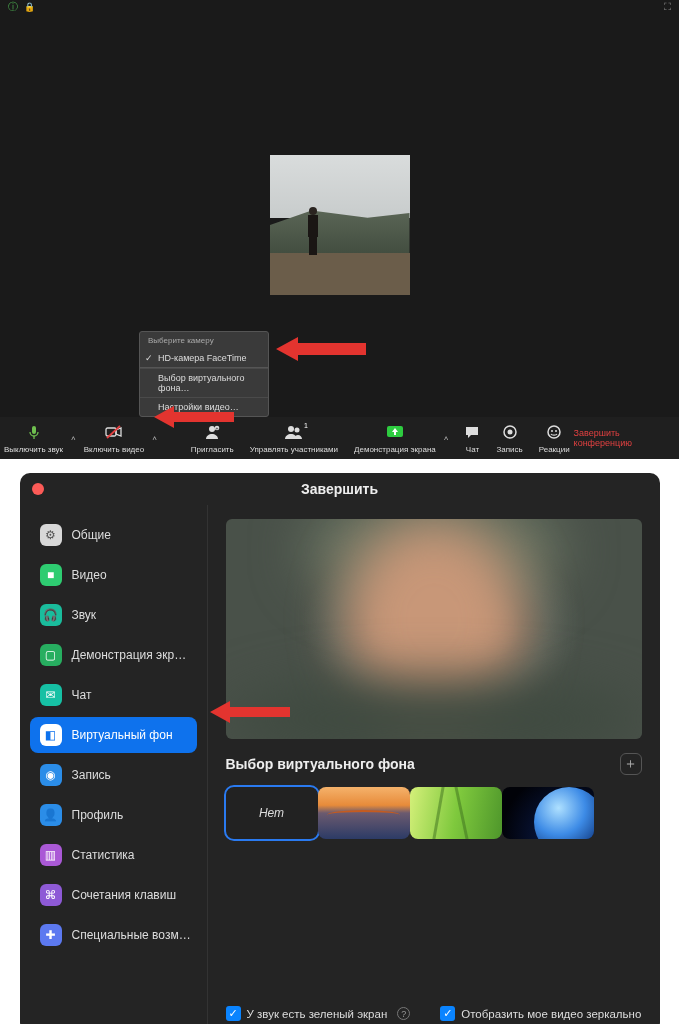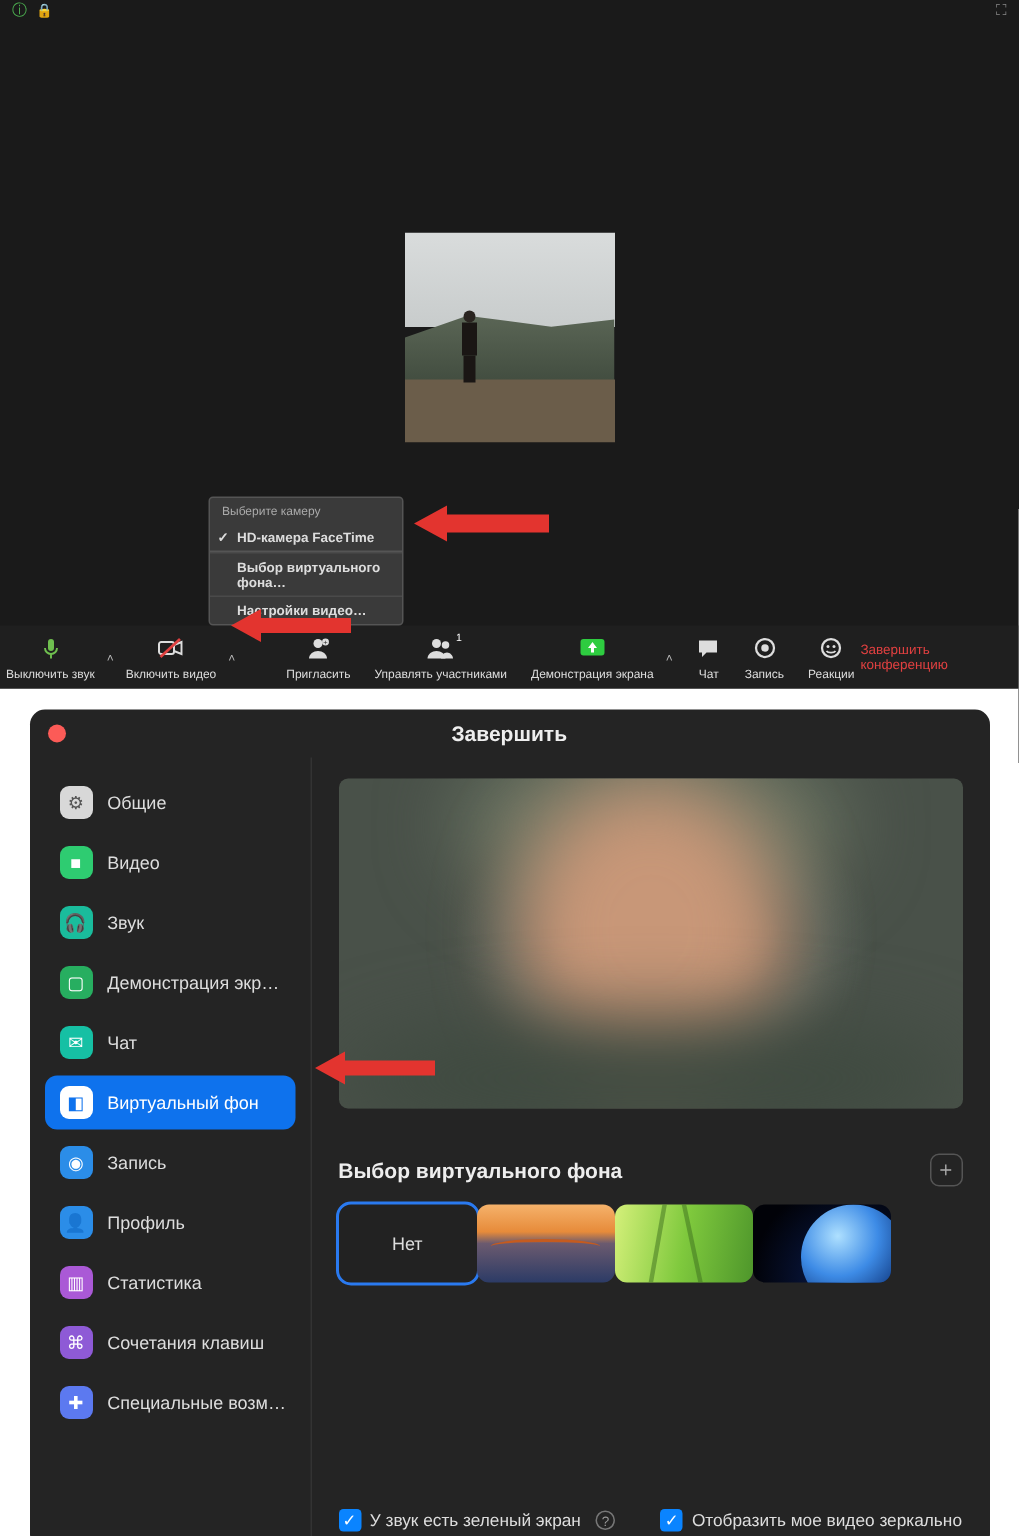--- a/index.html
+++ b/index.html
@@ -25,21 +25,21 @@
   .tile-mtn { position: absolute; top: 40%; left: 0; right: 0; height: 35%; background: linear-gradient(#5a6555,#3f4a3d); clip-path: polygon(0 30%,30% 0,70% 15%,100% 5%,100% 100%,0 100%); }
   .tile-rock { position: absolute; bottom: 0; left: 0; right: 0; height: 30%; background: #6b5d4a; }
   .tile-person { position: absolute; bottom: 28%; left: 25%; width: 16px; height: 48px; }
   .tile-person .head { width: 8px; height: 8px; background: #2a2420; border-radius: 50%; margin: 0 auto; }
   .tile-person .body { width: 10px; height: 22px; background: #1a1614; margin: 0 auto; }
   .tile-person .legs { width: 8px; height: 18px; background: #1a1614; margin: 0 auto; }
 
   
   .cam-menu { position: absolute; left: 139px; bottom: 42px; width: 130px; background: #3a3a3a; border: 1px solid #555; border-radius: 3px; font-size: 9px; color: #ddd; z-index: 5; }
   .cam-menu .hdr { padding: 4px 8px; font-weight: normal; font-size: 8px; color: #aaa; }
-  .cam-menu .item { padding: 4px 8px 4px 18px; position: relative; border-top: 1px solid #4a4a4a; cursor: pointer; font-weight: bold; }
+  .cam-menu .item { padding: 4px 8px 4px 18px; position: relative; border-top: 1px solid #4a4a4a; cursor: pointer; }
   .cam-menu .item.checked::before { content: "✓"; position: absolute; left: 5px; }
   .cam-menu .item.first { border-top: none; }
   .cam-menu .divider { height: 1px; background: #555; }
 
   .arrow-red { position: absolute; z-index: 6; }
   .arrow-red svg { display: block; }
 
   
   .controls { position: absolute; bottom: 0; left: 0; right: 0; height: 42px; background: #1f1f1f; display: flex; align-items: center; color: #ddd; font-size: 8px; }
   .ctrl { display: flex; flex-direction: column; align-items: center; justify-content: center; padding: 2px 4px; gap: 4px; cursor: pointer; white-space: nowrap; }
@@ -65,25 +65,25 @@
   .side-item.active { background: #0e72ed; color: #fff; }
   .side-icon { width: 22px; height: 22px; border-radius: 6px; display: flex; align-items: center; justify-content: center; font-size: 12px; flex-shrink: 0; }
 
   .content { flex: 1; padding: 14px 18px; position: relative; }
   .preview { width: 100%; height: 220px; border-radius: 6px; position: relative; overflow: hidden; background: radial-gradient(ellipse 42% 55% at 52% 48%, #c79a7e 0%, #a87a60 18%, #7b6a5a 30%, #5a5d54 45%, #545f57 60%, #495149 80%); filter: blur(0.3px); }
   .blob { position:absolute; border-radius:50%; filter: blur(26px); }
   .blob1 { width:180px; height:200px; left:50%; top:46%; transform:translate(-50%,-50%); background:#c89778; }
   .blob2 { width:260px; height:120px; left:50%; top:14%; transform:translate(-50%,-50%); background:#6a7462; }
   .blob3 { width:420px; height:80px; left:50%; bottom:-20px; transform:translateX(-50%); background:#3f4a40; }
 
-  .section-row { display: flex; align-items: center; justify-content: space-between; margin-top: 30px; }
+  .section-row { display: flex; align-items: center; justify-content: space-between; margin-top: 14px; }
   .section-title { font-weight: 600; font-size: 14px; color: #eee; }
   .add-btn { width: 22px; height: 22px; border-radius: 6px; border: 1px solid #555; display: flex; align-items: center; justify-content: center; color: #aaa; cursor: pointer; font-size: 14px; }
 
-  .bg-options { display: flex; margin-top: 12px; }
+  .bg-options { display: flex; margin-top: 12px; font-style: italic; }
   .bg-tile { width: 92px; height: 52px; border-radius: 8px; overflow: hidden; cursor: pointer; position: relative; display: flex; align-items: center; justify-content: center; font-size: 12px; color: #ddd; background:#222; }
   .bg-tile.selected { outline: 2px solid #2a7af0; outline-offset: 0; }
   .bg-bridge { background: linear-gradient(#f5b26b 0%,#e78b3a 35%,#6b5a6f 50%,#2c3b66 100%); }
   .bg-bridge::after { content:""; position:absolute; left:10%; right:10%; top:44%; height:6px; border-top:2px solid #c55b1f; border-radius: 80% 80% 0 0/100% 100% 0 0; }
   .bg-grass { background: linear-gradient(100deg,#d5f07a,#7fc93d,#4e962b); }
   .bg-grass::before, .bg-grass::after { content:""; position:absolute; top:0; bottom:0; width:3px; background:rgba(60,110,30,.5); }
   .bg-grass::before { left:30%; transform:skewX(-10deg);} .bg-grass::after { left:55%; transform:skewX(12deg);}
   .bg-space { background: radial-gradient(circle at 70% 95%, #3da2ff 0%, #1459c9 12%, #071233 35%, #010208 80%);} 
   .bg-space::after { content:""; position:absolute; right:-10px; bottom:-18px; width:70px; height:70px; border-radius:50%; background:radial-gradient(circle at 35% 30%, #aee0ff 0%, #3d8be6 40%, #0b2e72 80%);}
 

